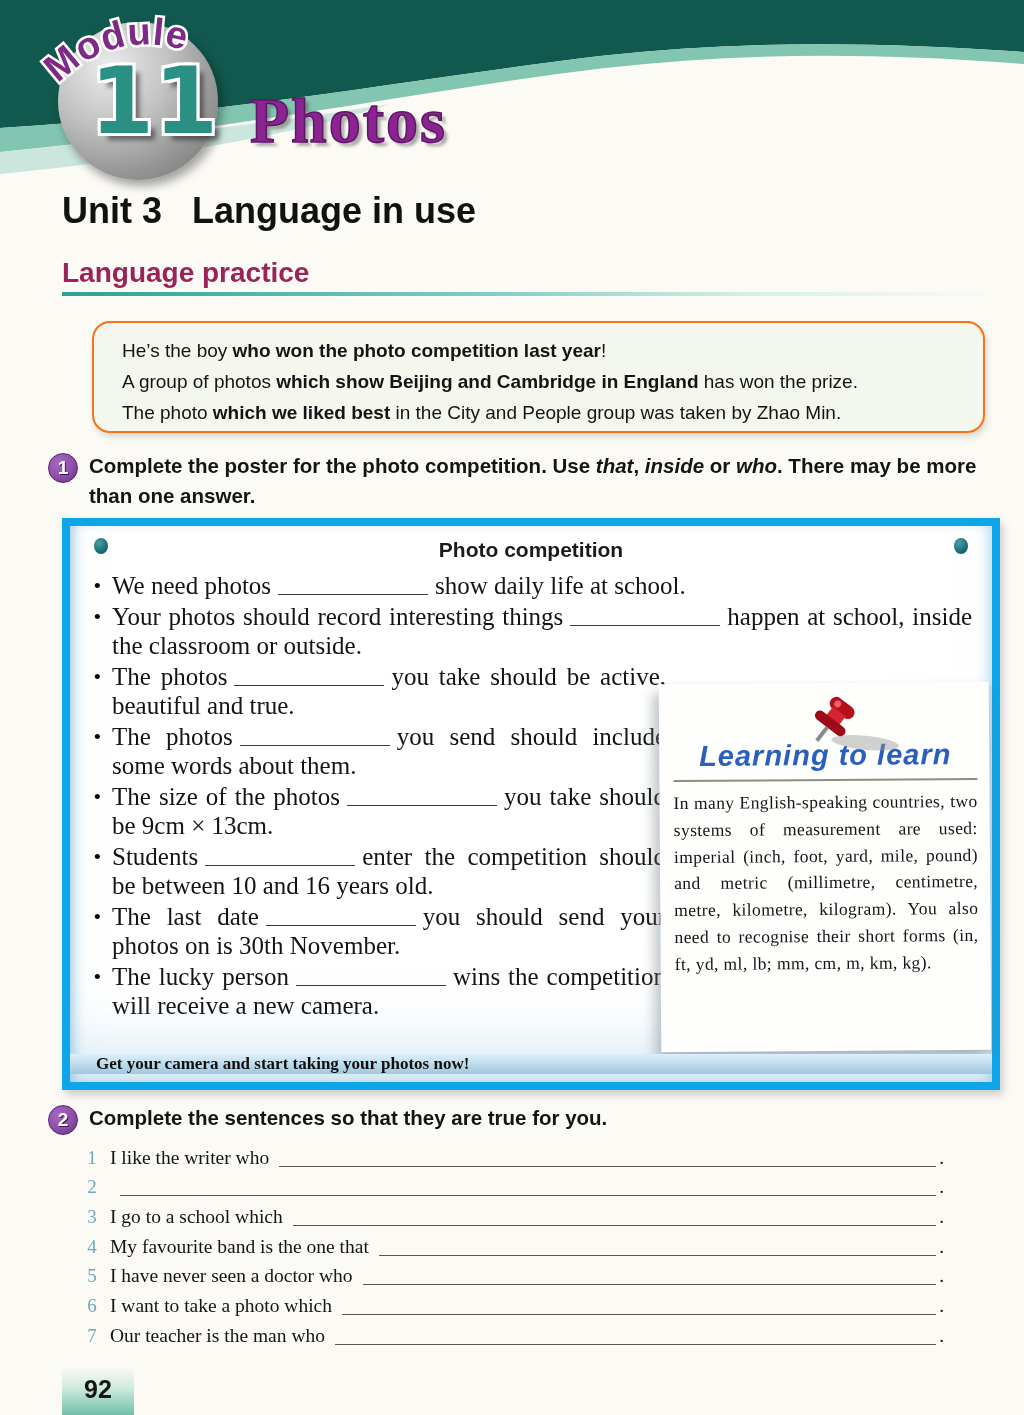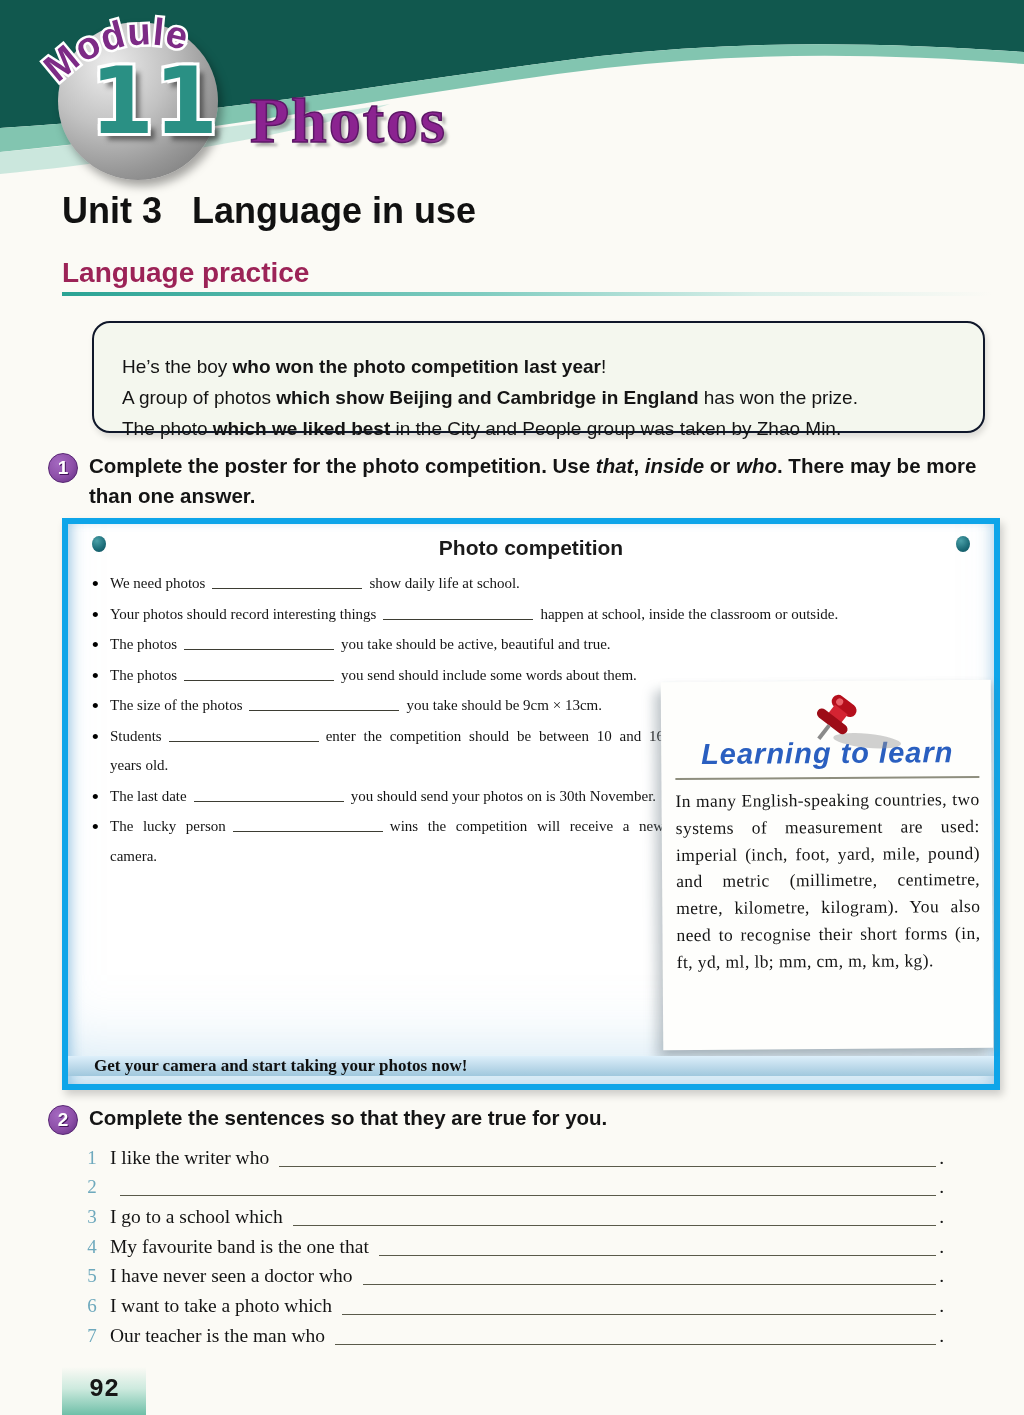--- a/index.html
+++ b/index.html
@@ -43,23 +43,23 @@
     position:absolute; left:62px; top:257px; font-weight:bold; font-size:28px; color:#9c2357;
   }
   .section-underline {
     position:absolute; left:62px; top:292px; width:930px; height:4px;
     background:linear-gradient(to right, #2aa394 0%, #7fccc0 45%, #d9efe9 75%, rgba(255,255,255,0) 100%);
   }
 
   
   .example-box {
     position:absolute; left:92px; top:321px; width:893px; height:112px;
-    background:#f4f7ee; border:2px solid #0f172a; border-radius:18px;
+    background:#f4f7ee; border:2px solid #f97316; border-radius:18px;
     box-shadow:2px 4px 6px rgba(0,0,0,.13);
-    padding:28px 28px; font-size:19px; line-height:31px; color:#141414;
+    padding:12px 28px; font-size:19px; line-height:31px; color:#141414;
   }
   .example-box b { font-weight:bold; }
 
   
   .exercise-header { position:absolute; display:flex; gap:11px; align-items:flex-start; }
   .ex1-header { left:48px; top:451px; width:960px; }
   .ex2-header { left:48px; top:1103px; width:960px; }
   .num-badge {
     flex:0 0 auto; width:30px; height:30px; border-radius:50%;
     background:radial-gradient(circle at 35% 32%, #a469c0 0%, #8d4fa8 55%, #5e2a7e 100%);
@@ -67,41 +67,41 @@
     color:#fff; font-weight:bold; font-size:19px; line-height:28px; text-align:center;
     text-shadow:1px 1px 0 #41125a; margin-top:2px;
   }
   .exercise-instruction { font-weight:bold; font-size:20.5px; line-height:30px; color:#141414; }
   .exercise-instruction i { font-style:italic; }
 
   
   .poster {
     position:absolute; left:62px; top:518px; width:938px; height:572px;
     background:#fff;
-    border:6px solid #0ea5e9;
+    border:8px solid #0ea5e9;
     box-shadow:
       inset 10px 0 14px -8px rgba(130,185,220,.85),
       inset -10px 0 14px -8px rgba(130,185,220,.6),
       inset 0 -70px 70px -45px rgba(150,200,230,.5),
       3px 5px 8px rgba(0,0,0,.18);
   }
   .pin-dot {
     position:absolute; width:14px; height:16px; border-radius:50%;
     background:radial-gradient(circle at 35% 30%, #4aa0a8 0%, #1b6b77 60%, #0e4f5c 100%);
     top:12px;
   }
   .pin-left { left:24px; }
   .pin-right { right:24px; }
   .poster-title { text-align:center; font-weight:bold; font-size:21px; margin-top:12px; }
   .poster-subtitle { text-align:center; font-weight:bold; font-size:21px; margin-top:3px; }
   .poster-body { position:relative; padding:9px 20px 0 24px; }
   .bullet-row { display:flex; margin-bottom:1px; }
   .bullet-marker { flex:0 0 18px; font-size:19px; line-height:29.5px; color:#000; }
   .bullet-text {
-    flex:1; font-family:"Liberation Serif", serif; font-size:15px; line-height:29.5px;
+    flex:1; font-family:"Liberation Serif", serif; font-size:25px; line-height:29.5px;
     text-align:justify; color:#141414;
   }
   .bullets-narrow .bullet-row { width:572px; }
   .blank {
     display:inline-block; width:150px; height:15px;
     border-bottom:1.7px solid #3d3d33; margin:0 7px -1px 7px;
   }
   .poster-footer {
     position:absolute; left:0; right:0; bottom:8px; height:20px;
     background:linear-gradient(180deg, #ddeffa 0%, #bcd9ea 55%, #a0c8dd 100%);
@@ -138,24 +138,24 @@
   }
   .sentence-text {
     font-family:"Liberation Serif", serif; font-size:19.5px; line-height:27px;
     white-space:nowrap; color:#141414;
   }
   .fill-blank { flex:1; border-bottom:1.6px solid #5a5a4a; margin:0 3px 4px 10px; height:12px; }
   .sentence-end { font-family:"Liberation Serif", serif; font-size:19.5px; line-height:27px; }
 
   
   .page-tab {
-    position:absolute; left:62px; top:1367px; width:84px; height:48px;
+    position:absolute; left:62px; top:1367px; width:72px; height:48px;
     background:linear-gradient(180deg, rgba(255,255,255,0) 0%, #cdeade 45%, #6fbfa8 100%);
     text-align:center; padding-top:8px;
-    font-weight:bold; font-size:25px; color:#161616;font-family:Liberation Mono, monospace;
+    font-weight:bold; font-size:25px; color:#161616;
   }
 </style>
 </head>
 <body>
 
 <svg class="header-waves" viewBox="0 0 1024 195" preserveAspectRatio="none">
   <path d="M0,0 H1024 V52 C880,42 740,40 600,56 C430,76 230,114 0,128 Z" fill="#11584e"></path>
   <path d="M0,128 C230,114 430,76 600,56 C740,40 880,42 1024,52 L1024,64 C880,53 745,52 605,68 C435,88 235,130 0,152 Z" fill="#82c5b0"></path>
   <path d="M0,152 C150,138 290,120 390,104 C300,134 160,158 0,174 Z" fill="#c2e3d8" opacity="0.85"></path>
 </svg>

